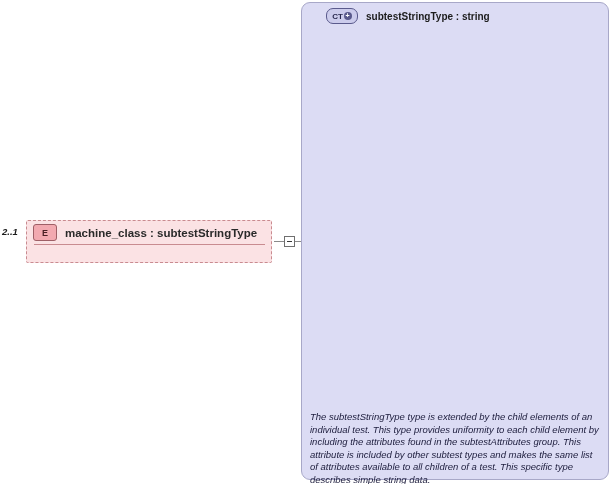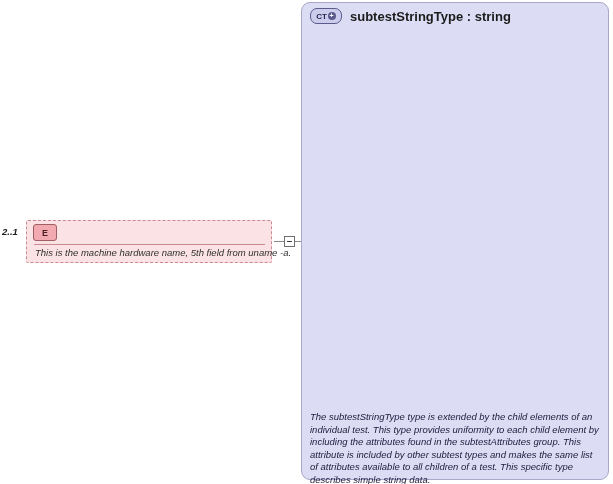--- a/index.html
+++ b/index.html
@@ -148,41 +148,42 @@
     width: 30px;
     height: 14px;
     background: #ccccec;
     border: 1px solid #5a5a8c;
     border-radius: 7px;
     display: flex;
     align-items: center;
     justify-content: center;
     gap: 1px;
     flex: none;
+    margin-left: 16px;
   }
   .badge-ct .ct-text {
     font-size: 8px;
     font-weight: bold;
     color: #27274d;
     letter-spacing: -0.2px;
   }
   .badge-ct .ct-plus {
     width: 8px;
     height: 8px;
     border-radius: 50%;
     background: #5a5a8c;
     color: #ffffff;
     font-size: 7px;
     line-height: 8px;
     text-align: center;
     font-weight: bold;
   }
   #ct-title {
     margin-left: 8px;
-    font-size: 13px;
+    font-size: 10px;
     font-weight: bold;
     color: #1c1c1c;
     white-space: nowrap;
   }
 
   
   #type-description {
     position: absolute;
     left: 310px;
     top: 411px;
@@ -195,23 +196,23 @@
 </style>
 </head>
 <body>
 
 <div id="cardinality-label">2..1</div>
 
 <div id="left-element-group">
   <div id="element-box">
     <div id="element-header">
       <span class="badge-e">E</span>
+      <span id="element-title">machine_class : subtestStringType</span>
     </div>
     <div id="element-divider"></div>
-    <div id="element-annotation">This is the machine hardware name, 5th field from uname -a.</div>
   </div>
 </div>
 
 <div id="connector-line-a"></div>
 <div id="connector-expander">
     <div class="minus"></div>
   </div>
 <div id="connector-line-b"></div>
 
 <div id="complextype-panel">

